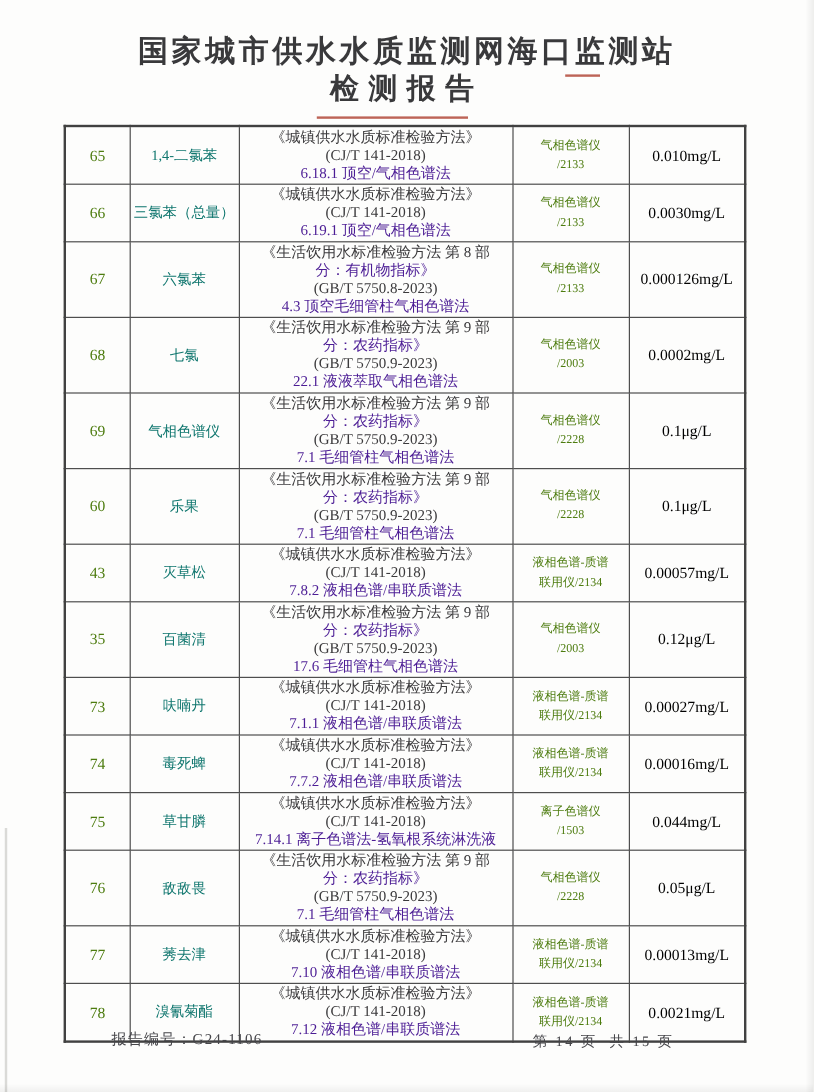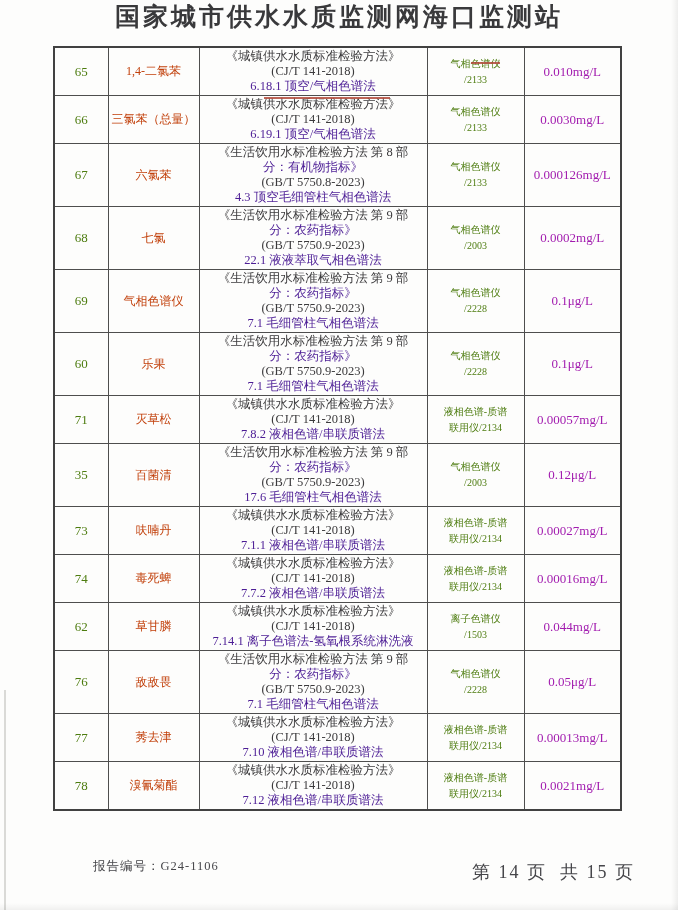--- a/index.html
+++ b/index.html
@@ -10,21 +10,21 @@
     background:#fdfdfc;
     overflow:hidden;
     font-family:"Liberation Serif","DejaVu Serif",serif;
     color:#3a3a3c;
   }
   
   .edge-right{position:absolute;right:0;top:0;width:7px;height:100%;background:linear-gradient(to right,rgba(0,0,0,0),rgba(0,0,0,0.06));}
   .edge-bottom{position:absolute;left:0;bottom:0;width:100%;height:7px;background:linear-gradient(to bottom,rgba(0,0,0,0),rgba(0,0,0,0.05));}
   .edge-left-line{position:absolute;left:4px;top:690px;width:2px;height:220px;background:#cacac8;opacity:.7;}
 
-  .title-block{text-align:center;}
+  .title-block{padding-top:27px;text-align:center;}
   .title-line1{
     font-size:25px;font-weight:700;letter-spacing:3px;
     line-height:33px;color:#39393b;
   }
   .title-line2{
     font-size:24px;font-weight:700;letter-spacing:8px;
     line-height:31px;color:#39393b;
   }
   .red-mark{position:absolute;height:2px;background:#b2493a;opacity:.85;}
   .red-mark.jian{left:471px;top:62px;width:29px;}
@@ -35,38 +35,39 @@
     margin:13px 0 0 53px;width:567px;
     border:2px solid #414141;
   }
   table.report td{
     border:1px solid #4e4e4e;
     text-align:center;vertical-align:middle;
     padding:1px 2px;
     overflow:hidden;
   }
   .no-cell{font-size:13px;color:#4d7c0f;}
-  .name-cell{font-size:12px;color:#c2410c;white-space:nowrap;}
+  .name-cell{font-size:12px;color:#0f766e;white-space:nowrap;}
   .method-cell{font-size:12.5px;line-height:15px;color:#3b3a3c;}
   .m-line{white-space:nowrap;}
   .m-line.warm{color:#4c1d95;}
   .instr-cell{font-size:10px;line-height:16px;color:#4d7c0f;}
-  .limit-cell{font-size:13px;color:#a21caf;white-space:nowrap;}
+  .limit-cell{font-size:13px;color:#000000;white-space:nowrap;}
 
   .footer{position:absolute;top:858px;left:0;width:100%;font-size:12.5px;color:#46464a;}
   .footer-left{position:absolute;left:93px;top:0;letter-spacing:1px;}
-  .footer-right{position:absolute;left:472px;top:2px;white-space:pre;letter-spacing:2px;font-size:18px;}
+  .footer-right{position:absolute;left:444px;top:2px;white-space:pre;letter-spacing:2px;font-size:12px;}
 </style>
 </head>
 <body>
 
 <div class="page">
 
   <div class="title-block">
     <div class="title-line1">国家城市供水水质监测网海口监测站</div>
+    <div class="title-line2">检测报告</div>
   </div>
 
   <div class="red-mark jian"></div>
   <div class="red-mark baogao"></div>
 
   <table class="report">
     <colgroup>
       <col style="width:54px">
         <col style="width:91px">
         <col style="width:228px">
@@ -156,21 +157,21 @@
             <div class="m-line">(GB/T 5750.9-2023)</div>
             <div class="m-line warm">7.1  毛细管柱气相色谱法</div>
           </td>
       <td class="instr-cell">
             <div>气相色谱仪</div>
             <div>/2228</div>
           </td>
       <td class="limit-cell">0.1μg/L</td>
     </tr>
         <tr>
-      <td class="no-cell">71</td>
+      <td class="no-cell">43</td>
       <td class="name-cell">灭草松</td>
       <td class="method-cell">
             <div class="m-line">《城镇供水水质标准检验方法》</div>
             <div class="m-line">(CJ/T 141-2018)</div>
             <div class="m-line warm">7.8.2  液相色谱/串联质谱法</div>
           </td>
       <td class="instr-cell">
             <div>液相色谱-质谱</div>
             <div>联用仪/2134</div>
           </td>
@@ -213,21 +214,21 @@
             <div class="m-line">(CJ/T 141-2018)</div>
             <div class="m-line warm">7.7.2  液相色谱/串联质谱法</div>
           </td>
       <td class="instr-cell">
             <div>液相色谱-质谱</div>
             <div>联用仪/2134</div>
           </td>
       <td class="limit-cell">0.00016mg/L</td>
     </tr>
         <tr>
-      <td class="no-cell">62</td>
+      <td class="no-cell">75</td>
       <td class="name-cell">草甘膦</td>
       <td class="method-cell">
             <div class="m-line">《城镇供水水质标准检验方法》</div>
             <div class="m-line">(CJ/T 141-2018)</div>
             <div class="m-line warm">7.14.1  离子色谱法-氢氧根系统淋洗液</div>
           </td>
       <td class="instr-cell">
             <div>离子色谱仪</div>
             <div>/1503</div>
           </td>

